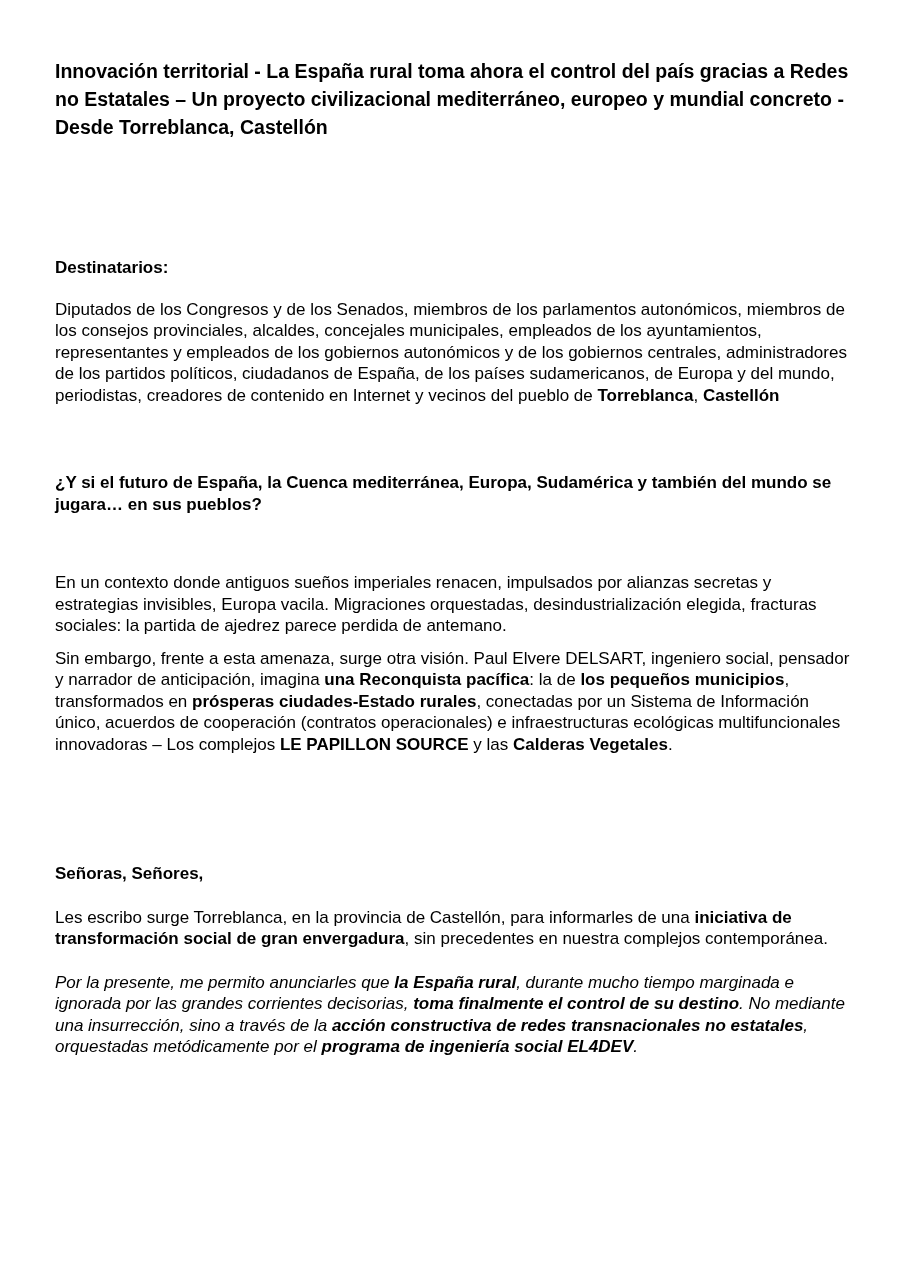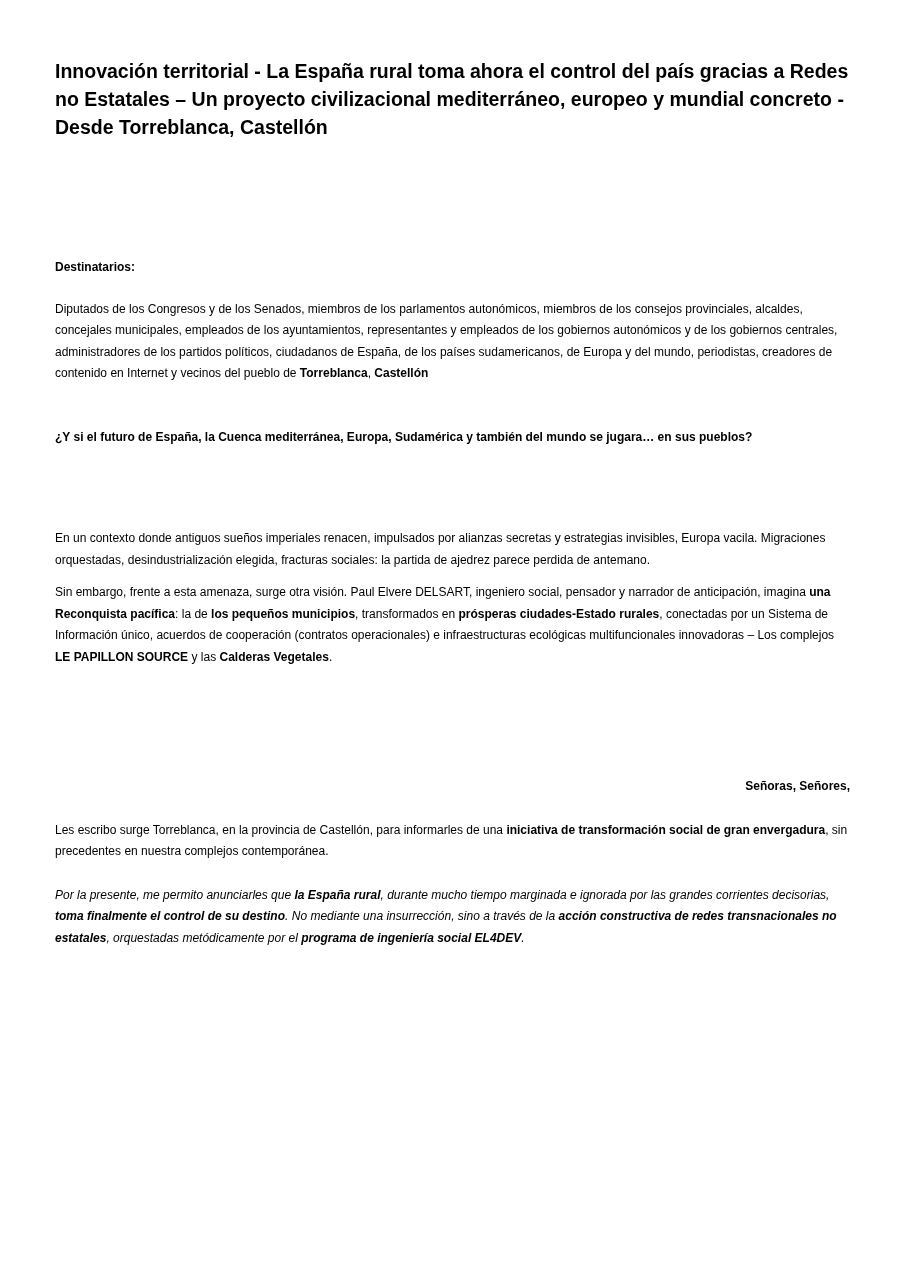--- a/index.html
+++ b/index.html
@@ -23,31 +23,31 @@
     line-height: 28px;
     margin-bottom: 116px;
   }
   .doc-subtitle {
     font-size: 16.5px;
     font-weight: 700;
     line-height: 23.5px;
     margin-bottom: 103px;
   }
   .para {
-    font-size: 12px;
+    font-size: 17px;
     font-weight: 400;
     line-height: 21.5px;
   }
   .bold-block { font-weight: 700; }
   .recipients-heading   { margin-bottom: 20px; }
-  .recipients-paragraph { margin-bottom: 42px; }
-  .key-question         { margin-bottom: 80px; }
+  .recipients-paragraph { margin-bottom: 66px; }
+  .key-question         { margin-bottom: 57px; }
   .context-paragraph    { margin-bottom: 11px; }
   .vision-paragraph     { margin-bottom: 108px; }
-  .salutation           { margin-bottom: 22px; text-align: right; }
+  .salutation           { margin-bottom: 22px; }
   .initiative-paragraph { margin-bottom: 22px; }
   .announcement-paragraph { margin-bottom: 0; font-style: italic; }
 </style>
 </head>
 <body>
 
 <div class="page">
 
   <h1 class="doc-title"><span style="font-weight: 700;">Innovación territorial - La España rural toma ahora el control del país gracias a Redes no Estatales – Un proyecto civilizacional mediterráneo, europeo y mundial concreto - Desde Torreblanca, Castellón</span></h1>
 

